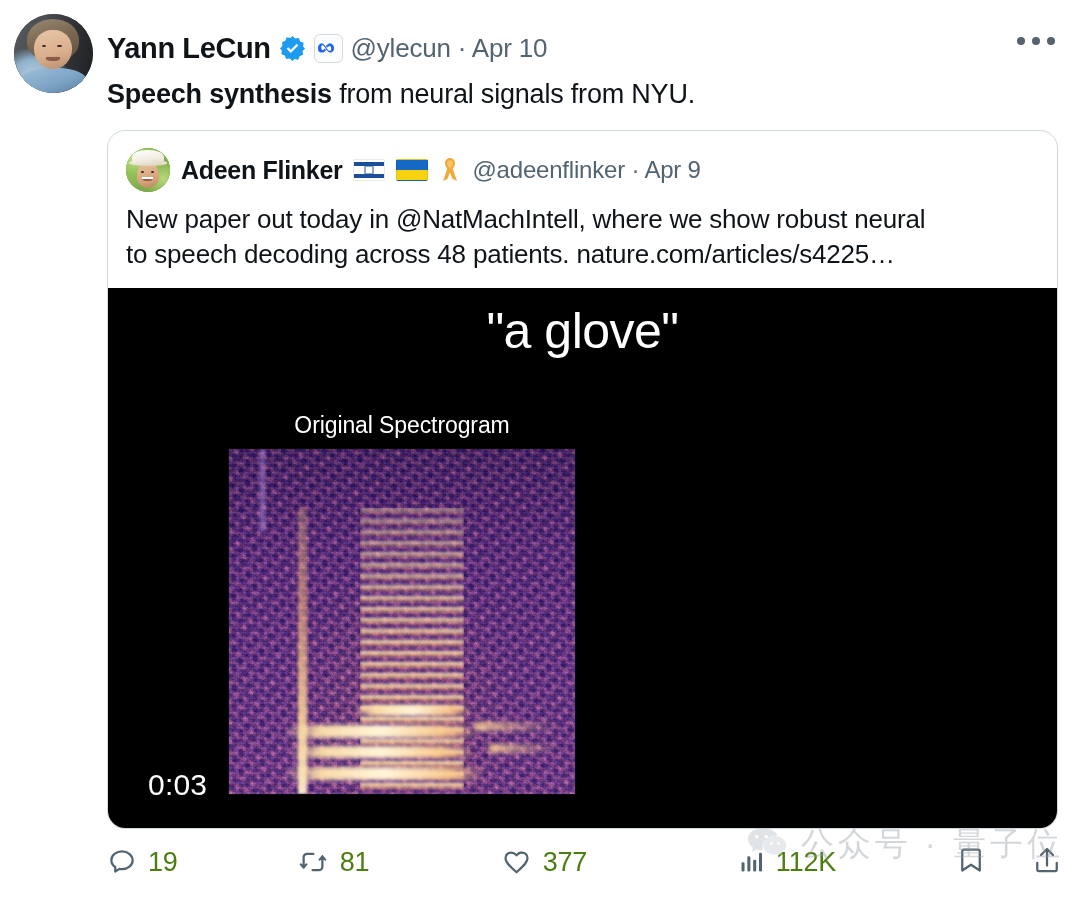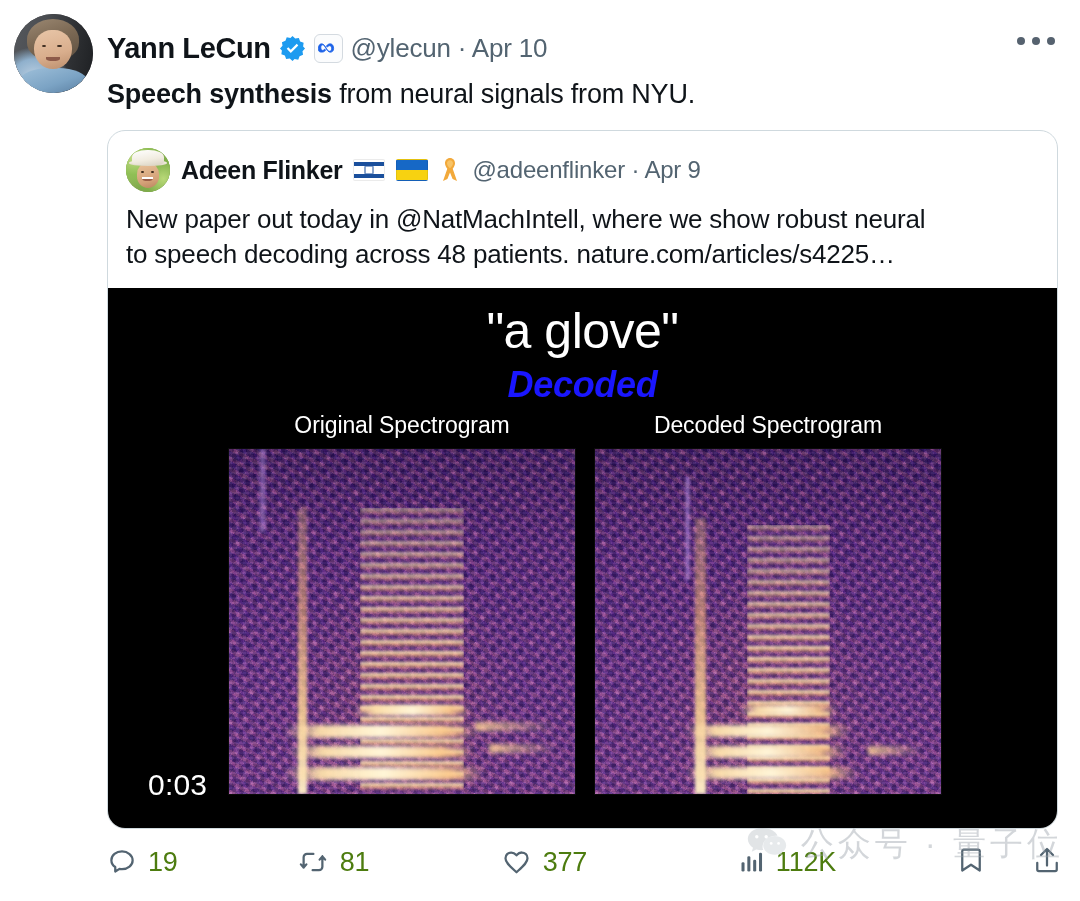--- a/index.html
+++ b/index.html
@@ -501,56 +501,40 @@
       </div>
 
       <div class="quote-text">
         <div>New paper out today in @NatMachIntell, where we show robust neural</div>
         <div>to speech decoding across 48 patients. nature.com/articles/s4225…</div>
       </div>
 
       <div class="media">
 
         <div class="media-title">"a glove"</div>
-        <div class="media-sub">Decoded</div>
 
         <div class="spec-row">
 
           <div class="spec-col">
             <div class="spec-label">Original Spectrogram</div>
             <div class="spec-img">
               <div class="spec-noise"></div>
               <div class="spec-noise2"></div>
               <div class="onset-b"></div>
               <div class="onset"></div>
               <div class="vowel-stack"></div>
               <div class="formant" style="left:16%;  top:80%;  width:56%; height:3.6%;"></div>
               <div class="formant" style="left:17%;  top:86%;  width:54%; height:3.4%;"></div>
               <div class="formant" style="left:16%;  top:92%;  width:58%; height:3.8%;"></div>
               <div class="formant" style="left:36%;  top:74%;  width:34%; height:3.2%;"></div>
               <div class="tail" style="top:79%;  width:24%;"></div>
               <div class="tail" style="top:85.5%; width:20%;"></div>
             </div>
           </div>
 
-          <div class="spec-col">
-            <div class="spec-label">Decoded Spectrogram</div>
-            <div class="spec-img">
-              <div class="spec-noise"></div>
-              <div class="spec-noise2"></div>
-              <div class="onset-b" style="left:26%; top:8%; height:30%;"></div>
-              <div class="onset" style="left:29%; top:20%; height:80%; width:3%;"></div>
-              <div class="vowel-stack" style="left:44%; top:22%; width:24%; height:78%;"></div>
-              <div class="formant" style="left:26%;  top:80%;  width:48%; height:3.4%;"></div>
-              <div class="formant" style="left:27%;  top:86%;  width:46%; height:3.4%;"></div>
-              <div class="formant" style="left:26%;  top:92%;  width:50%; height:3.6%;"></div>
-              <div class="formant" style="left:42%;  top:74%;  width:28%; height:3%;"></div>
-              <div class="tail" style="top:86%; width:16%;"></div>
-            </div>
-          </div>
 
         </div>
 
         <div class="timestamp">0:03</div>
       </div>
 
     </div>
   </div>
 
   <div class="actions">

